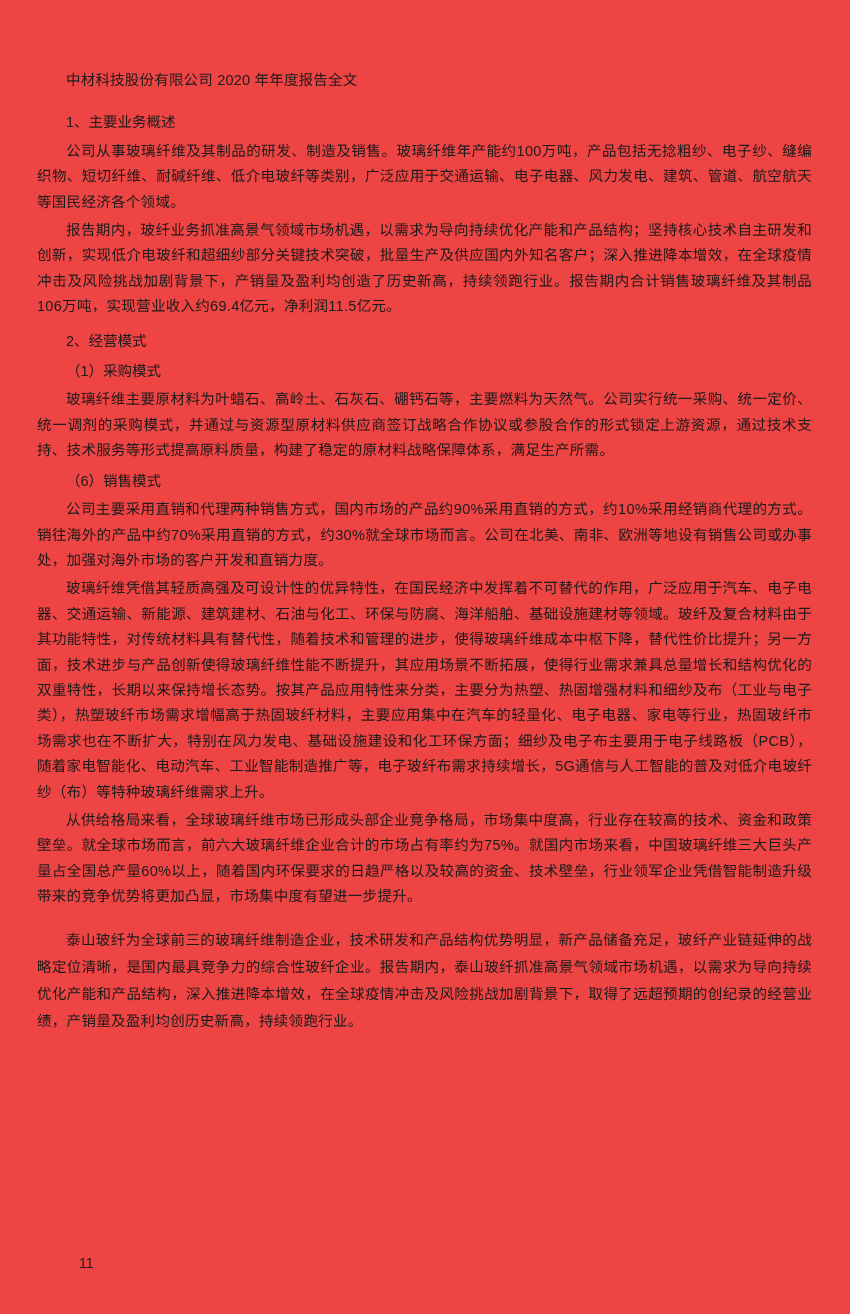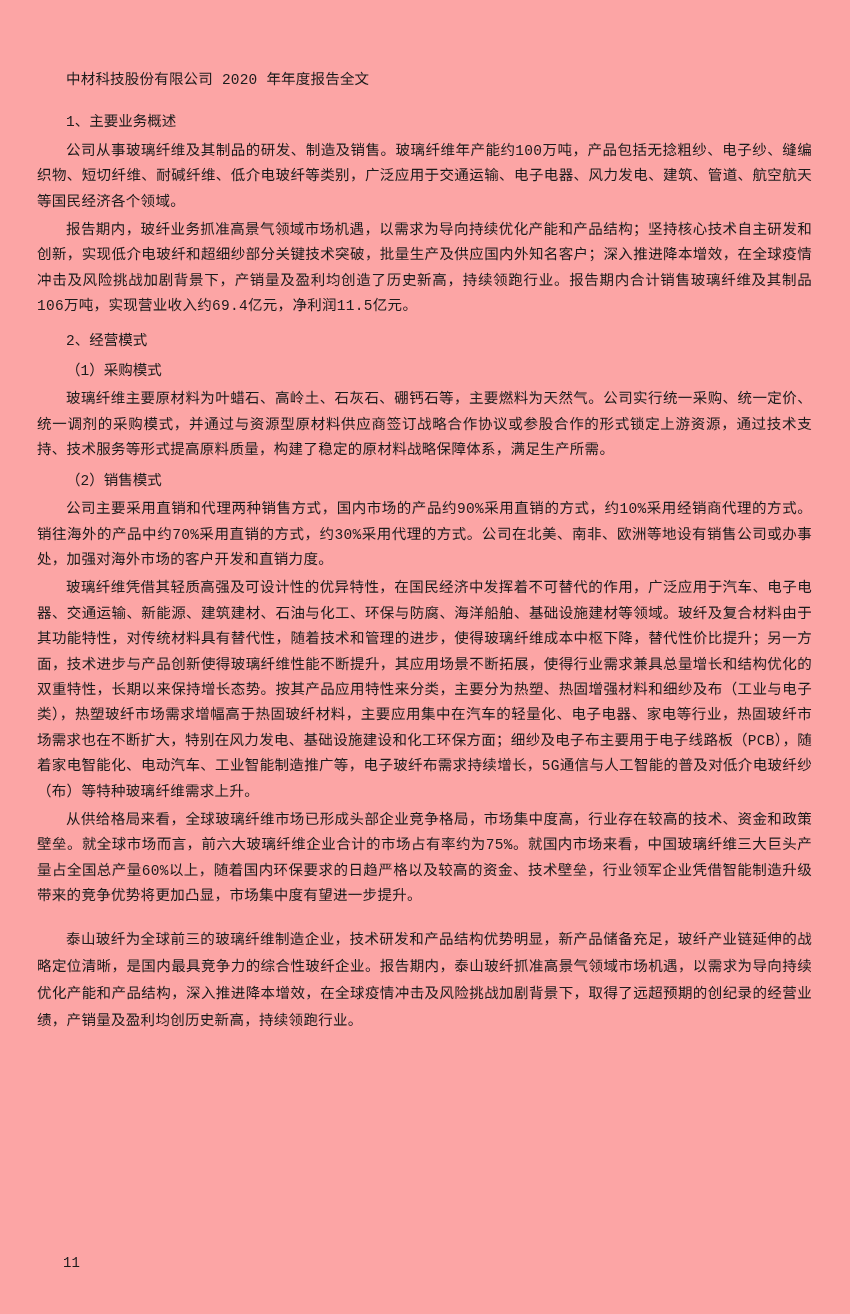--- a/index.html
+++ b/index.html
@@ -4,23 +4,23 @@
 <style>
   html, body {
     margin: 0;
     padding: 0;
     background: #ffffff;
   }
   .page {
     position: relative;
     width: 850px;
     height: 1314px;
-    background: #fca5a5;
+    background: #ef4444;
     color: #1b1b1b;
-    font-family: Liberation Mono, monospace;
+    font-family: Liberation Sans, sans-serif;
     font-size: 14.5px;
     line-height: 25.4px;
     box-sizing: border-box;
     padding: 68px 38px 0 37px;
     overflow: hidden;
   }
   .doc-header {
     margin: 0 0 17px 0;
     text-indent: 2em;
     letter-spacing: 0.2px;
@@ -44,21 +44,21 @@
     letter-spacing: 0.3px;
   }
   .para.last {
     line-height: 27px;
     margin-top: 17px;
   }
   .spacer-before-section {
   }
   .page-number {
     position: absolute;
-    left: 63px;
+    left: 79px;
     top: 1253px;
     font-size: 14px;
     line-height: 20px;
   }
 </style>
 </head>
 <body>
 
 <div class="page">
 
@@ -70,23 +70,23 @@
   <p class="para">公司从事玻璃纤维及其制品的研发、制造及销售。玻璃纤维年产能约100万吨，产品包括无捻粗纱、电子纱、缝编织物、短切纤维、耐碱纤维、低介电玻纤等类别，广泛应用于交通运输、电子电器、风力发电、建筑、管道、航空航天等国民经济各个领域。</p>
 
   <p class="para">报告期内，玻纤业务抓准高景气领域市场机遇，以需求为导向持续优化产能和产品结构；坚持核心技术自主研发和创新，实现低介电玻纤和超细纱部分关键技术突破，批量生产及供应国内外知名客户；深入推进降本增效，在全球疫情冲击及风险挑战加剧背景下，产销量及盈利均创造了历史新高，持续领跑行业。报告期内合计销售玻璃纤维及其制品106万吨，实现营业收入约69.4亿元，净利润11.5亿元。</p>
 
   <p class="h-level3 spacer-before-section">2、经营模式</p>
 
   <p class="h-level4">（1）采购模式</p>
 
   <p class="para">玻璃纤维主要原材料为叶蜡石、高岭土、石灰石、硼钙石等，主要燃料为天然气。公司实行统一采购、统一定价、统一调剂的采购模式，并通过与资源型原材料供应商签订战略合作协议或参股合作的形式锁定上游资源，通过技术支持、技术服务等形式提高原料质量，构建了稳定的原材料战略保障体系，满足生产所需。</p>
 
-  <p class="h-level4">（2）销售模式</p>
+  <p class="h-level4">（6）销售模式</p>
 
-  <p class="para">公司主要采用直销和代理两种销售方式，国内市场的产品约90%采用直销的方式，约10%采用经销商代理的方式。销往海外的产品中约70%采用直销的方式，约30%采用代理的方式。公司在北美、南非、欧洲等地设有销售公司或办事处，加强对海外市场的客户开发和直销力度。</p>
+  <p class="para">公司主要采用直销和代理两种销售方式，国内市场的产品约90%采用直销的方式，约10%采用经销商代理的方式。销往海外的产品中约70%采用直销的方式，约30%就全球市场而言。公司在北美、南非、欧洲等地设有销售公司或办事处，加强对海外市场的客户开发和直销力度。</p>
 
 
   <p class="para">玻璃纤维凭借其轻质高强及可设计性的优异特性，在国民经济中发挥着不可替代的作用，广泛应用于汽车、电子电器、交通运输、新能源、建筑建材、石油与化工、环保与防腐、海洋船舶、基础设施建材等领域。玻纤及复合材料由于其功能特性，对传统材料具有替代性，随着技术和管理的进步，使得玻璃纤维成本中枢下降，替代性价比提升；另一方面，技术进步与产品创新使得玻璃纤维性能不断提升，其应用场景不断拓展，使得行业需求兼具总量增长和结构优化的双重特性，长期以来保持增长态势。按其产品应用特性来分类，主要分为热塑、热固增强材料和细纱及布（工业与电子类），热塑玻纤市场需求增幅高于热固玻纤材料，主要应用集中在汽车的轻量化、电子电器、家电等行业，热固玻纤市场需求也在不断扩大，特别在风力发电、基础设施建设和化工环保方面；细纱及电子布主要用于电子线路板（PCB），随着家电智能化、电动汽车、工业智能制造推广等，电子玻纤布需求持续增长，5G通信与人工智能的普及对低介电玻纤纱（布）等特种玻璃纤维需求上升。</p>
 
   <p class="para">从供给格局来看，全球玻璃纤维市场已形成头部企业竞争格局，市场集中度高，行业存在较高的技术、资金和政策壁垒。就全球市场而言，前六大玻璃纤维企业合计的市场占有率约为75%。就国内市场来看，中国玻璃纤维三大巨头产量占全国总产量60%以上，随着国内环保要求的日趋严格以及较高的资金、技术壁垒，行业领军企业凭借智能制造升级带来的竞争优势将更加凸显，市场集中度有望进一步提升。</p>
 
   <p class="para last">泰山玻纤为全球前三的玻璃纤维制造企业，技术研发和产品结构优势明显，新产品储备充足，玻纤产业链延伸的战略定位清晰，是国内最具竞争力的综合性玻纤企业。报告期内，泰山玻纤抓准高景气领域市场机遇，以需求为导向持续优化产能和产品结构，深入推进降本增效，在全球疫情冲击及风险挑战加剧背景下，取得了远超预期的创纪录的经营业绩，产销量及盈利均创历史新高，持续领跑行业。</p>
 
   <div class="page-number">11</div>
 

